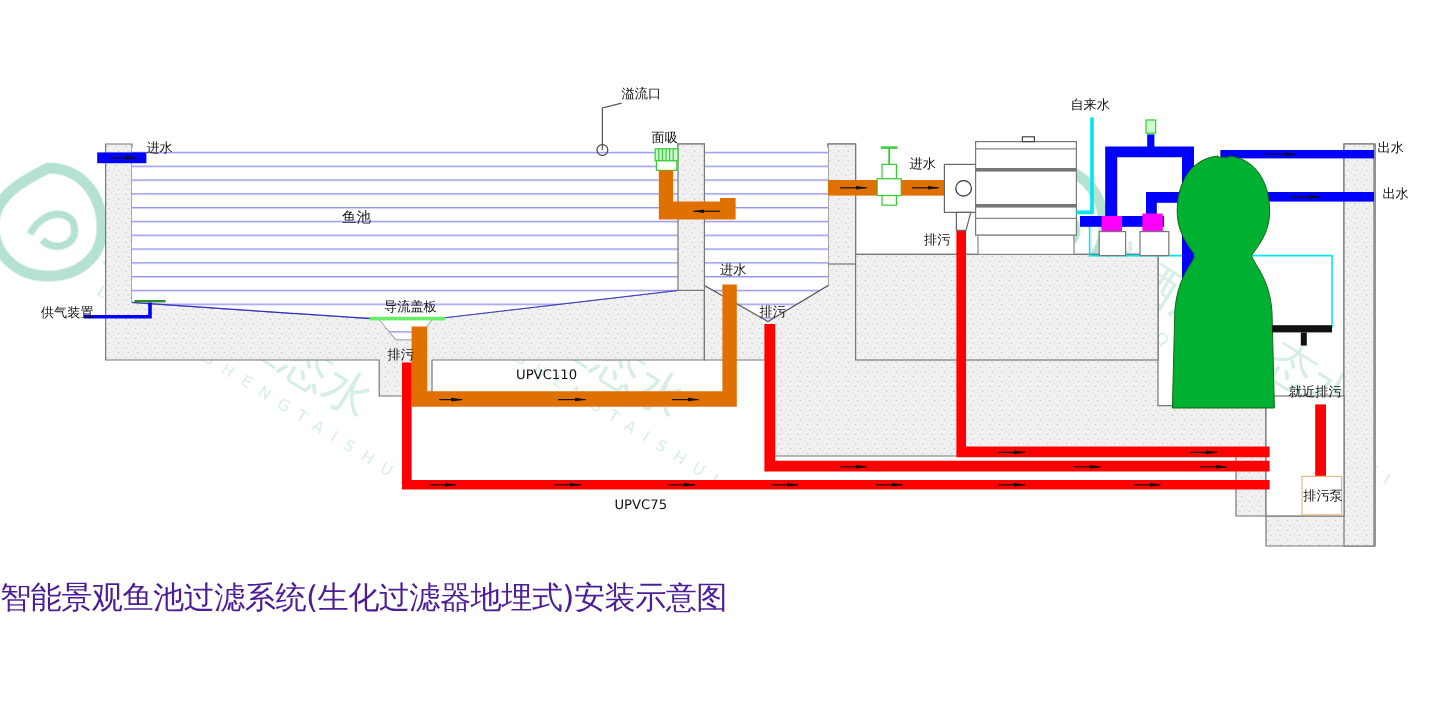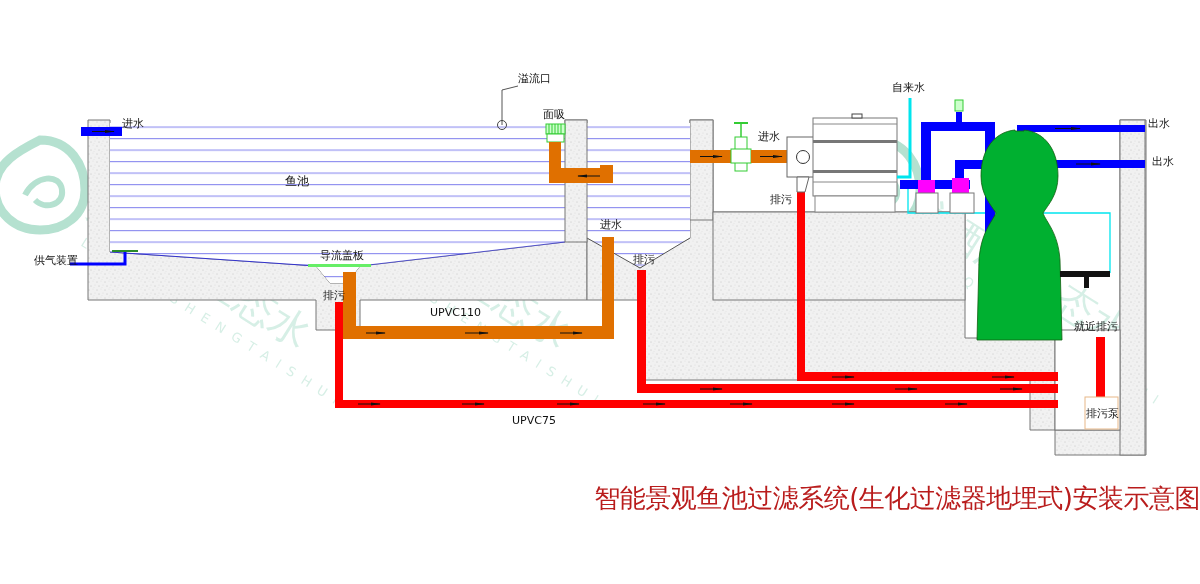--- a/index.html
+++ b/index.html
@@ -3,22 +3,22 @@
 <meta charset="utf-8">
 <style>
   html, body { margin: 0; padding: 0; background: #ffffff; }
   body { width: 1200px; height: 584px; overflow: hidden; position: relative;
          font-family: "DejaVu Sans", "Liberation Sans", sans-serif; }
   #diagram { position: absolute; left: 0; top: 0; width: 1200px; height: 584px; }
   .lbl { font-family: "DejaVu Sans", sans-serif; font-size: 11px; fill: #111; }
   .lbl-md { font-family: "DejaVu Sans", sans-serif; font-size: 12px; fill: #111; }
   .wm-text { font-family: "DejaVu Sans", sans-serif; font-size: 40px; fill: #a8dcc8; opacity: 0.55; }
   .wm-sub { font-family: "DejaVu Sans", sans-serif; font-size: 13px; fill: #a8dcc8; opacity: 0.55; letter-spacing: 9px; }
-  .title { position: absolute; left: 0; width: 1200px; top: 481px; text-align: right;
-           font-family: "DejaVu Sans", "Liberation Sans", sans-serif; font-size: 26px; color: #b91c1c;
+  .title { position: absolute; left: 0; width: 1200px; top: 481px; text-align: left;
+           font-family: "DejaVu Sans", "Liberation Sans", sans-serif; font-size: 26px; color: #4c1d95;
            letter-spacing: -0.5px; }
 </style>
 </head>
 <body>
 
 <svg id="diagram" viewBox="0 0 1200 584" xmlns="http://www.w3.org/2000/svg">
   <defs>
     <pattern id="concrete" width="8" height="8" patternUnits="userSpaceOnUse">
       <rect width="8" height="8" fill="#f1f1f1"></rect>
       <circle cx="1" cy="2" r="0.45" fill="#9a9a9a"></circle>

